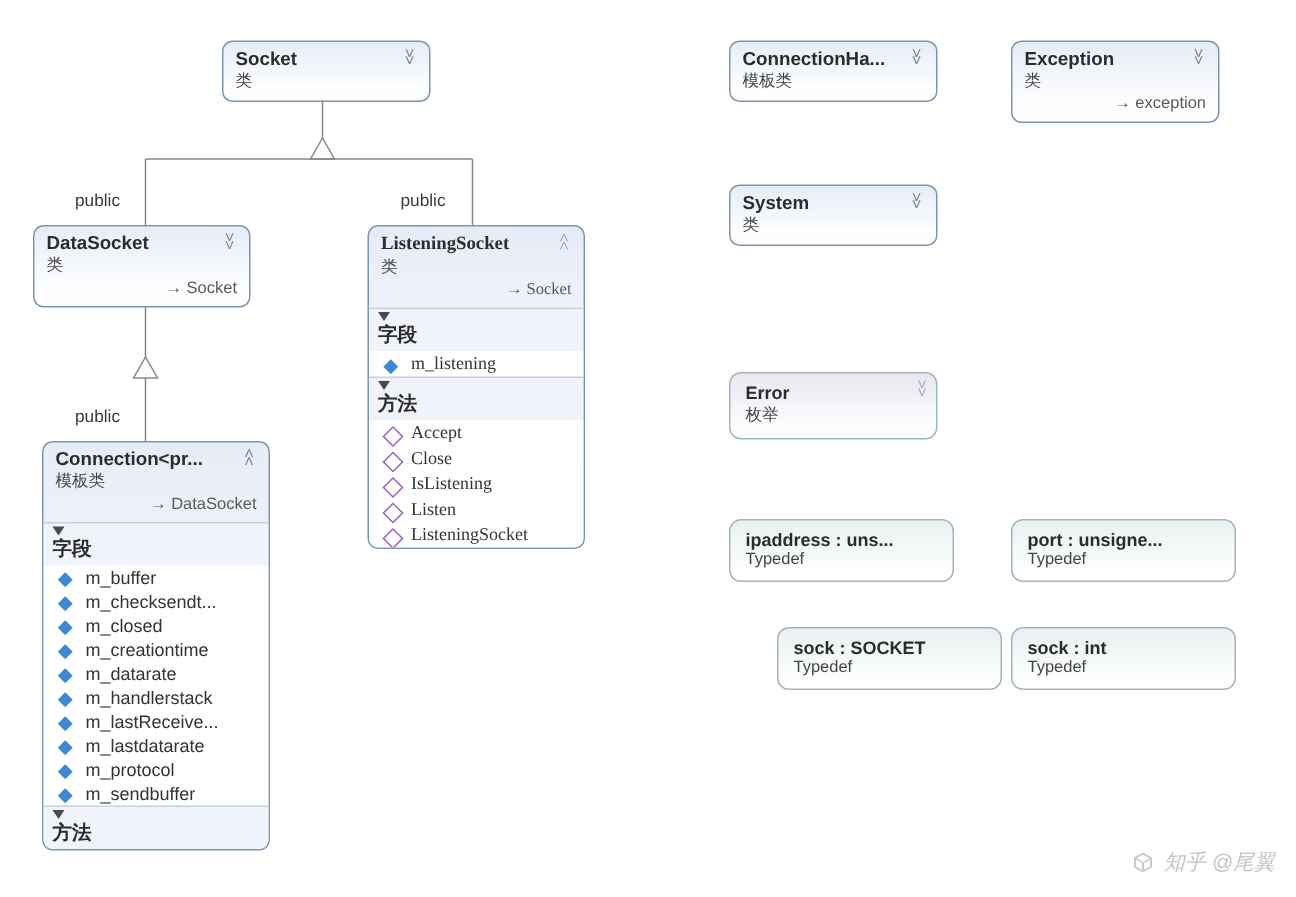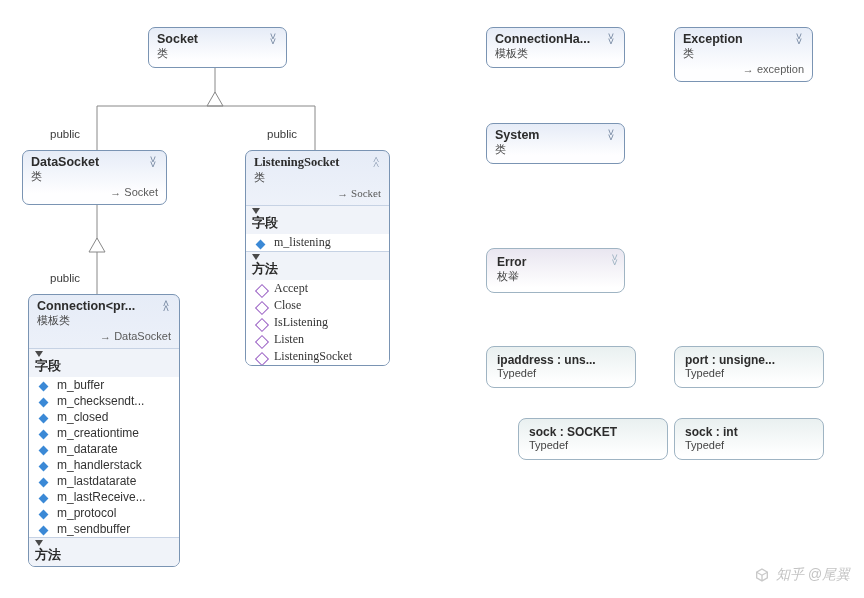--- a/index.html
+++ b/index.html
@@ -270,25 +270,25 @@
   <div class="member">
       <span class="i-field"></span>
       <span>m_datarate</span>
     </div>
   <div class="member">
       <span class="i-field"></span>
       <span>m_handlerstack</span>
     </div>
   <div class="member">
       <span class="i-field"></span>
+      <span>m_lastReceive...</span>
+    </div>
+  <div class="member">
+      <span class="i-field"></span>
       <span>m_lastdatarate</span>
-    </div>
-  <div class="member">
-      <span class="i-field"></span>
-      <span>m_lastReceive...</span>
     </div>
   <div class="member">
       <span class="i-field"></span>
       <span>m_protocol</span>
     </div>
   <div class="member">
       <span class="i-field"></span>
       <span>m_sendbuffer</span>
     </div>
   <div class="section-h">

